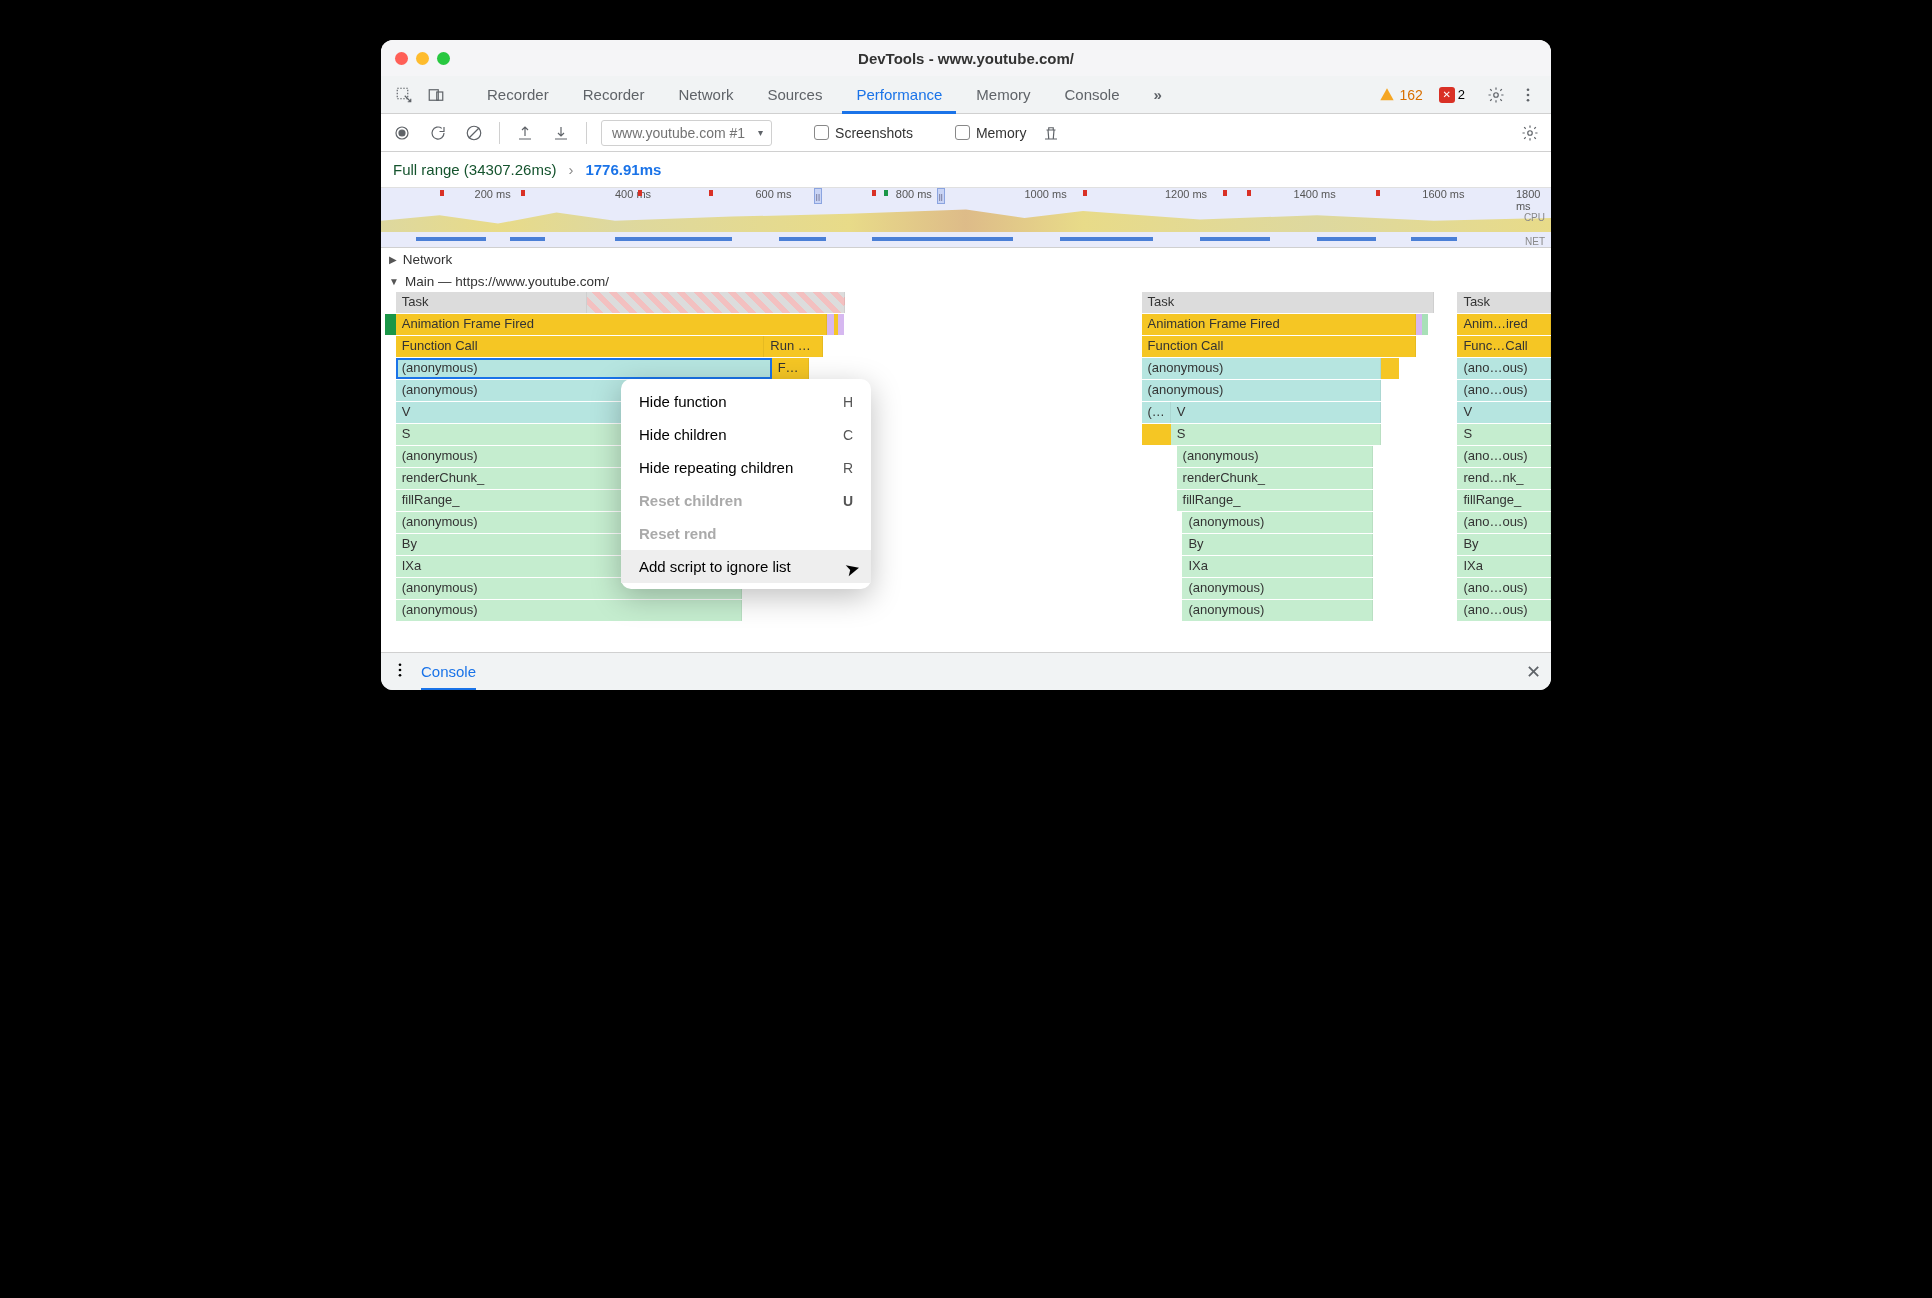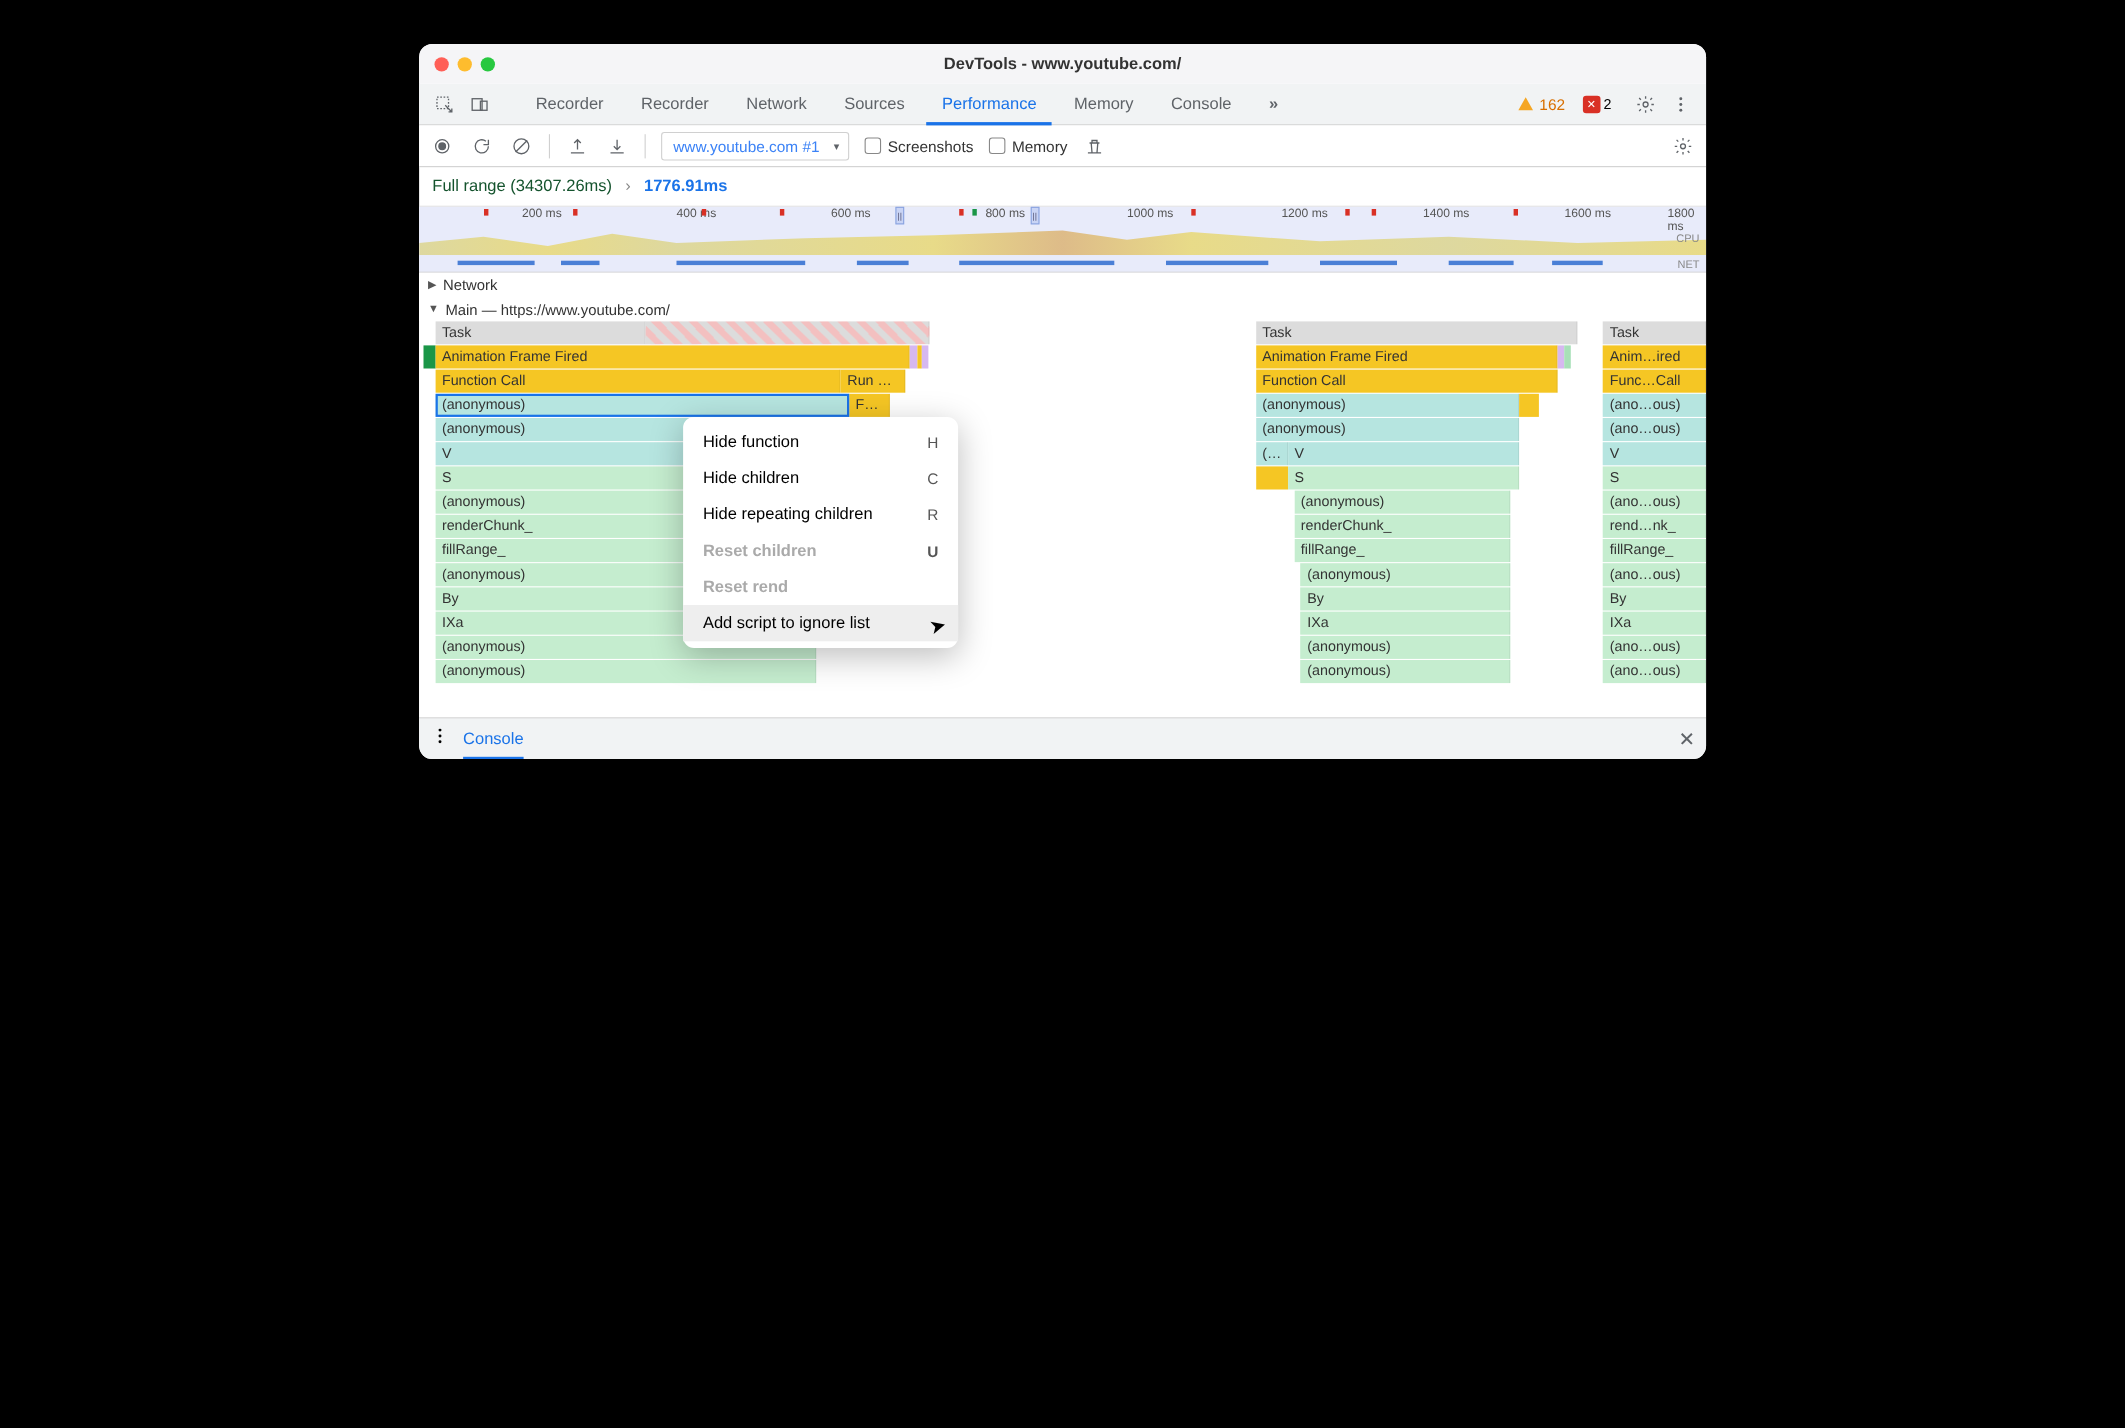--- a/index.html
+++ b/index.html
@@ -18,23 +18,23 @@
 .tabbar .tab { padding: 0 14px; height: 38px; display: flex; align-items: center; color: #5f6368; font-size: 15px; cursor: pointer; }
 .tabbar .tab.active { color: #1a73e8; border-bottom: 3px solid #1a73e8; height: 38px; padding-top: 3px; }
 .tabbar .spacer { flex: 1; }
 .warn-badge { display: flex; align-items: center; gap: 4px; color: #d86f00; font-size: 14px; }
 .err-badge { display: flex; align-items: center; gap: 3px; margin-left: 10px; font-size: 13px; }
 .err-badge .sq { background: #d93025; color: #fff; width: 16px; height: 16px; border-radius: 3px; display: flex; align-items: center; justify-content: center; font-size: 10px; }
 
 .toolbar { height: 38px; background: #fff; border-bottom: 1px solid #d0d0d0; display: flex; align-items: center; padding: 0 10px; gap: 14px; }
 .toolbar .icon-btn { width: 22px; height: 22px; display: flex; align-items: center; justify-content: center; color: #5f6368; cursor: pointer; }
 .toolbar .divider { width: 1px; height: 22px; background: #d0d0d0; }
-.toolbar .select { border: 1px solid #d0d0d0; height: 26px; padding: 0 26px 0 10px; border-radius: 3px; color: #3b82f6; font-size: 14px; display: flex; align-items: center; position: relative; cursor: pointer; }
+.toolbar .select { border: 1px solid #d0d0d0; height: 26px; padding: 0 26px 0 10px; border-radius: 3px; color: #737373; font-size: 14px; display: flex; align-items: center; position: relative; cursor: pointer; }
 .toolbar .select::after { content: "▾"; position: absolute; right: 8px; color: #5f6368; font-size: 10px; }
-.toolbar .chk { display: flex; align-items: center; gap: 6px; color: #333; font-size: 14px; cursor: pointer; }
+.toolbar .chk { display: flex; align-items: center; gap: 6px; color: #333; font-size: 14px; cursor: pointer; margin-left: 28px; }
 .toolbar .chk .box { width: 15px; height: 15px; border: 1.5px solid #888; border-radius: 3px; }
 
 .breadcrumb { height: 36px; display: flex; align-items: center; padding: 0 12px; gap: 12px; font-size: 15px; border-bottom: 1px solid #e0e0e0; }
 .breadcrumb .muted { color: #14532d; }
 .breadcrumb .chev { color: #888; }
 .breadcrumb .active-range { color: #1a73e8; font-weight: 600; }
 
 .overview { height: 60px; background: #e8ebfa; position: relative; border-bottom: 1px solid #d0d0d0; }
 .overview .ticks { display: flex; height: 16px; font-size: 11px; color: #555; position: relative; }
 .overview .ticks span { position: absolute; }

